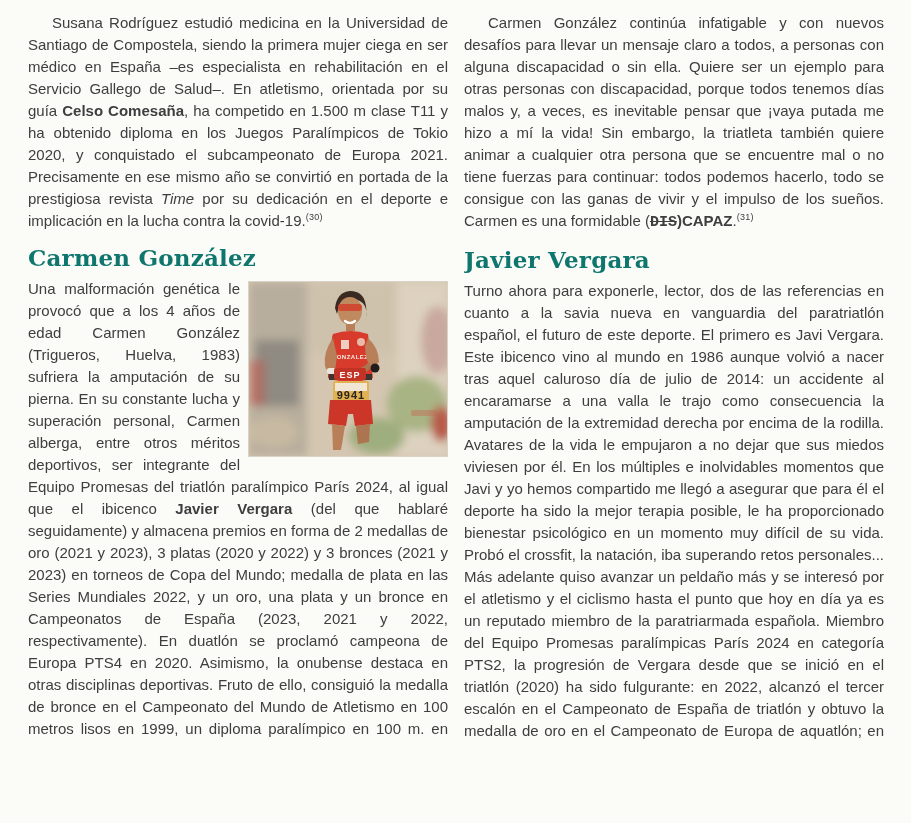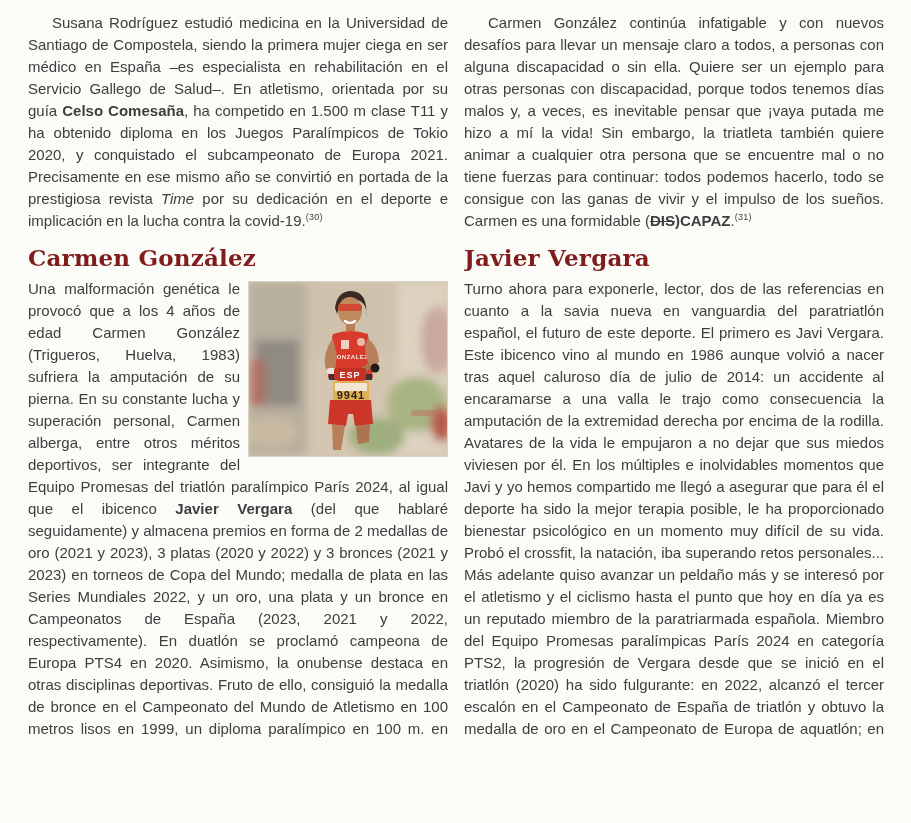--- a/index.html
+++ b/index.html
@@ -34,42 +34,42 @@
     font-size: 15px;
     line-height: 22px;
     text-align: justify;
     hyphens: auto;
     -webkit-hyphens: auto;
   }
   p.indented { text-indent: 24px; }
   h2.section-heading {
     font-family: "DejaVu Serif", serif;
     font-weight: bold;
-    color: #7f1d1d;
+    color: #0f766e;
     font-size: 23px;
     line-height: 26px;
     margin: 13px 0 7px 0;
     letter-spacing: 0.2px;
   }
   .section-body { position: relative; }
   figure.photo {
     float: right;
     width: 200px;
     height: 176px;
     margin: 3px 0 8px 8px;
     padding: 0;
     border: 1px solid #d9d2c6;
     box-sizing: border-box;
     background: #5eead4;
     overflow: hidden;
   }
   figure.photo svg { display: block; }
   .b { font-weight: bold; }
   .i { font-style: italic; }
-  .strike { text-decoration: line-through; }
+  .strike { text-decoration: line-through; font-family: Liberation Mono, monospace; }
   .sup {
     vertical-align: super;
     font-size: 60%;
     line-height: 0;
     letter-spacing: 0.3px;
   }
   .footnote { margin-top: auto; padding-bottom: 6px; }
   .fn-rule {
     width: 122px;
     height: 2px;

